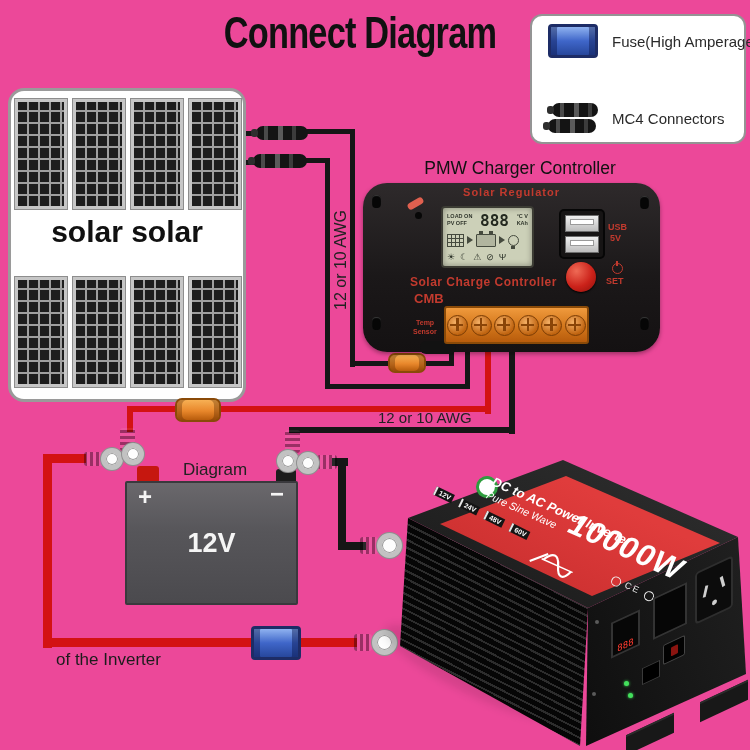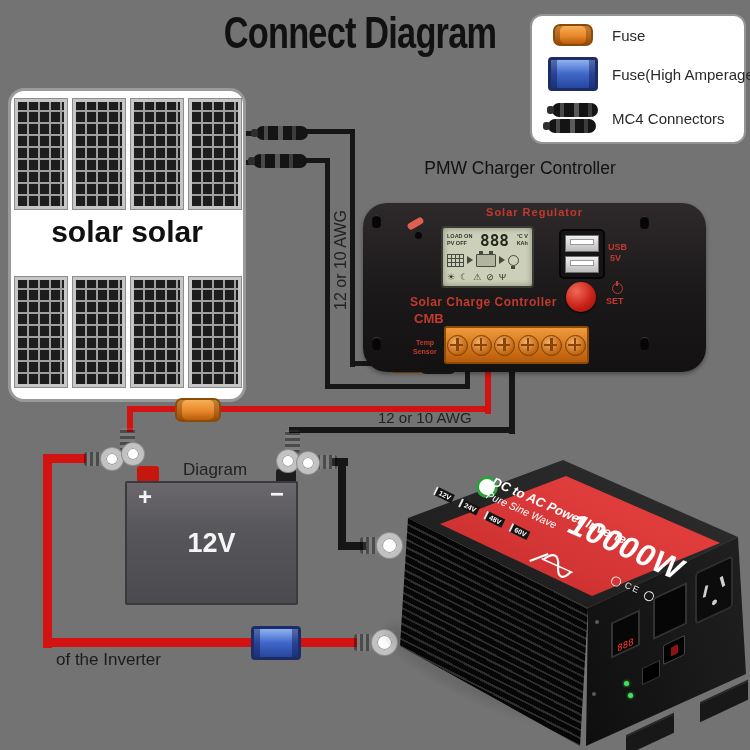--- a/index.html
+++ b/index.html
@@ -1,16 +1,16 @@
 <!DOCTYPE html>
 <html><head>
 <meta charset="utf-8">
 <style>
   html,body{margin:0;padding:0;background:#fff;}
-  #stage{position:relative;width:750px;height:750px;background:#737373;overflow:hidden;
+  #stage{position:relative;width:750px;height:750px;background:#ec4899;overflow:hidden;
          font-family:"Liberation Sans",sans-serif;color:#1a1a1a;}
   .abs{position:absolute;}
   .wire{position:absolute;background:#161616;z-index:2;}
   .wire.red{background:#d31212;z-index:2;}
   .lbl{position:absolute;color:#222;}
   
   .title{left:170px;top:8px;width:380px;text-align:center;font-size:44px;font-weight:bold;
          letter-spacing:-1px;transform:scaleX(.78) scaleY(1.02);color:#111;}
   
   .legend{left:530px;top:14px;width:216px;height:130px;border:2px solid #949494;border-radius:12px;
@@ -32,22 +32,22 @@
        background:linear-gradient(90deg,#141414 0 8px,#4a4a4a 8px 12px,#141414 12px 22px,#5a5a5a 22px 27px,#141414 27px 36px,#3c3c3c 36px 40px,#141414 40px 100%);}
   .mc4:before{content:"";position:absolute;left:-5px;top:3px;width:7px;height:8px;border-radius:3px;background:#2e2e2e;}
   
   .spbox{left:8px;top:88px;width:232px;height:308px;border:3px solid #9a9a9a;border-radius:16px;background:#fff;z-index:3;}
   .panel{position:absolute;width:46px;height:104px;border:3px solid #c6c6c6;box-shadow:0 0 0 1px #8d8d8d;
          background-color:#1d1d1d;
          background-image:repeating-linear-gradient(90deg,transparent 0 9px,#9f9f9f 9px 11px),
                           repeating-linear-gradient(0deg,transparent 0 10px,#9f9f9f 10px 12px);}
   .sptext{position:absolute;left:0;top:124px;width:100%;text-align:center;font-size:30px;font-weight:bold;color:#111;letter-spacing:0;}
   
-  .ctrl{left:363px;top:183px;width:343px;height:169px;border-radius:24px;z-index:10;
-        background:linear-gradient(180deg,#2e2a2b 0%,#1b1819 55%,#141112 100%);box-shadow:0 2px 4px rgba(0,0,0,.35);margin-top:20px;}
+  .ctrl{left:363px;top:183px;width:297px;height:169px;border-radius:24px;z-index:10;
+        background:linear-gradient(180deg,#2e2a2b 0%,#1b1819 55%,#141112 100%);box-shadow:0 2px 4px rgba(0,0,0,.35);}
   .ctrl .slot{position:absolute;width:9px;height:13px;border-radius:4px;background:#060606;box-shadow:inset 0 1px 1px #3a3a3a;}
   .rtxt{color:#c23a2e;font-weight:bold;}
   .lcd{position:absolute;left:78px;top:23px;width:93px;height:62px;background:#ccd0b8;border:2px solid #3c3c34;
        border-radius:4px;box-shadow:inset 0 0 6px rgba(0,0,0,.35);padding:3px 4px;box-sizing:border-box;}
   .lcdr1{display:flex;justify-content:space-between;align-items:center;height:18px;}
   .tiny{font-size:5.5px;font-weight:bold;color:#2f352b;line-height:1.25;}
   .digits{font-family:"DejaVu Sans Mono",monospace;font-size:16px;font-weight:bold;color:#23281f;letter-spacing:0;}
   .lcdr2{display:flex;align-items:center;gap:3px;height:20px;margin-top:1px;}
   .lcdr3{display:flex;align-items:center;gap:5px;height:13px;font-size:9px;color:#2f352b;}
   .pvicon{width:15px;height:11px;border:1px solid #454a3e;background:
@@ -92,26 +92,20 @@
 </head>
 <body>
 
 <div id="stage">
 
   <div class="abs title">Connect Diagram</div>
 
   <div class="abs legend">
     <div class="lrow">
       <span class="licon">
-          <span class="fuseO"></span>
-        </span>
-      <span class="ltext">Fuse</span>
-    </div>
-    <div class="lrow">
-      <span class="licon">
           <span class="fuseB"></span>
         </span>
       <span class="ltext">Fuse(High Amperage)</span>
     </div>
     <div class="lrow">
       <span class="licon" style="position:relative;height:32px;">
         <span class="mc4" style="left:8px;top:1px;width:46px;"></span>
         <span class="mc4" style="left:4px;top:17px;width:48px;"></span>
       </span>
       <span class="ltext">MC4 Connectors</span>

